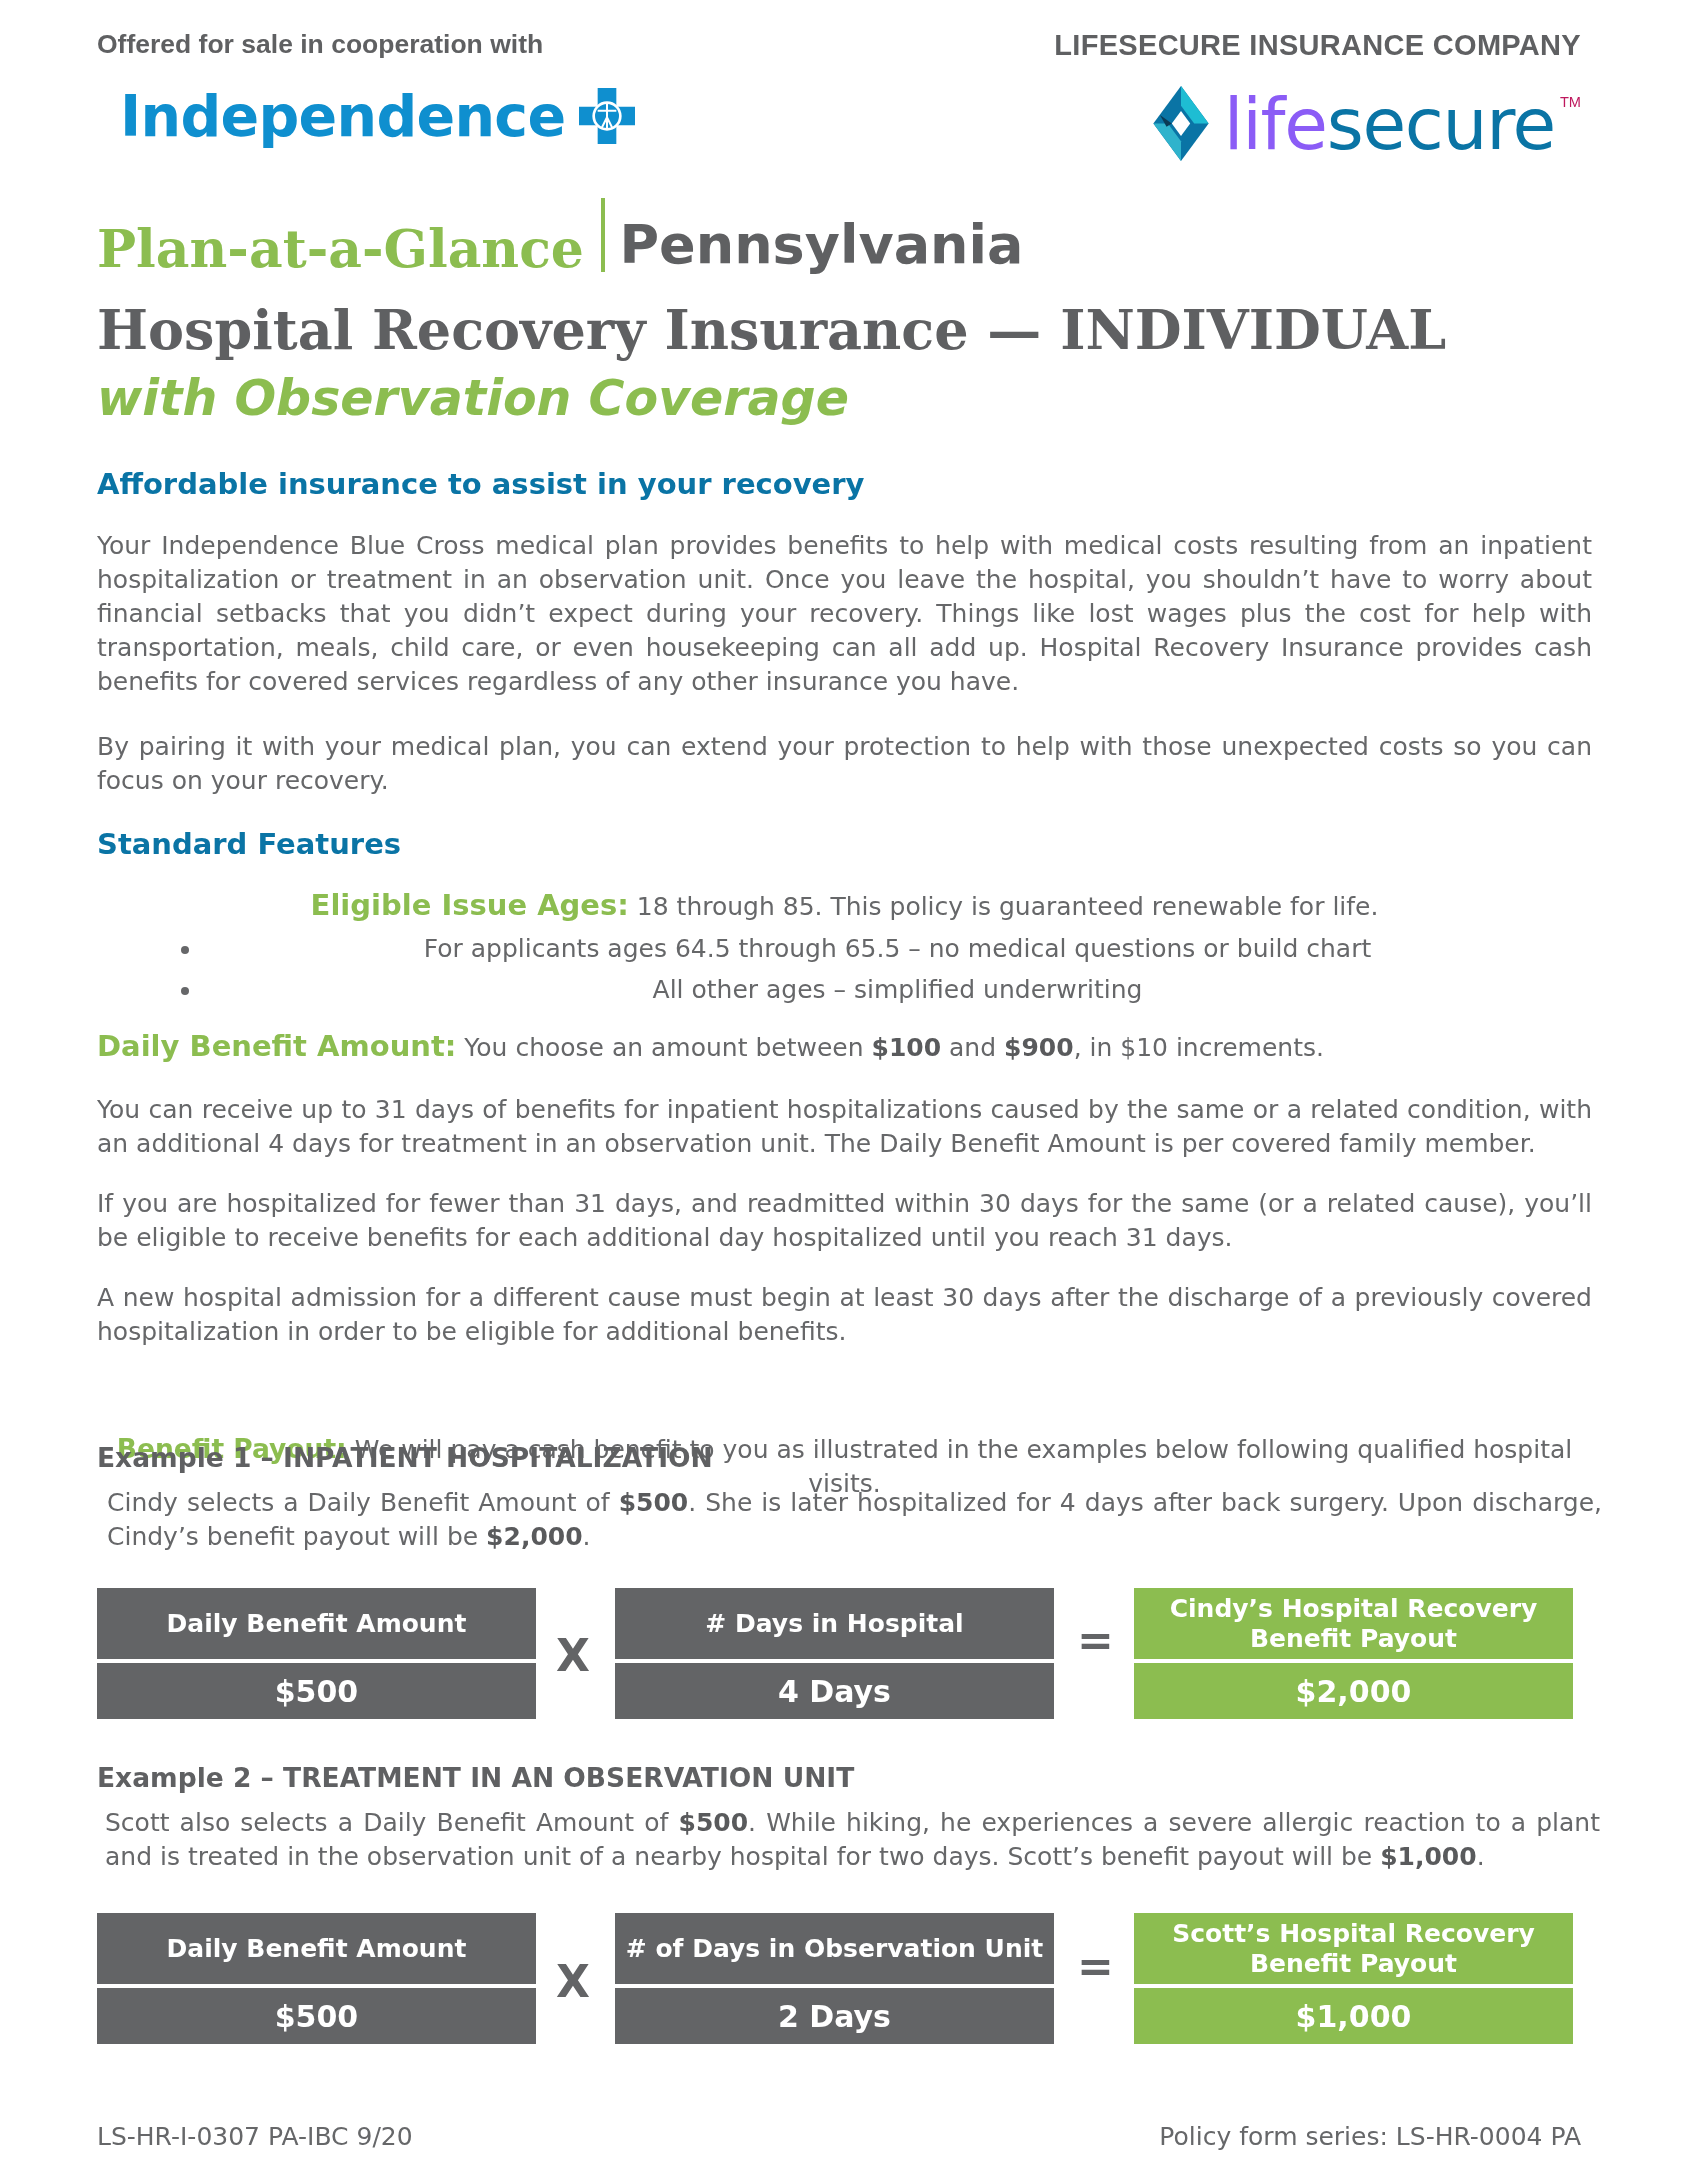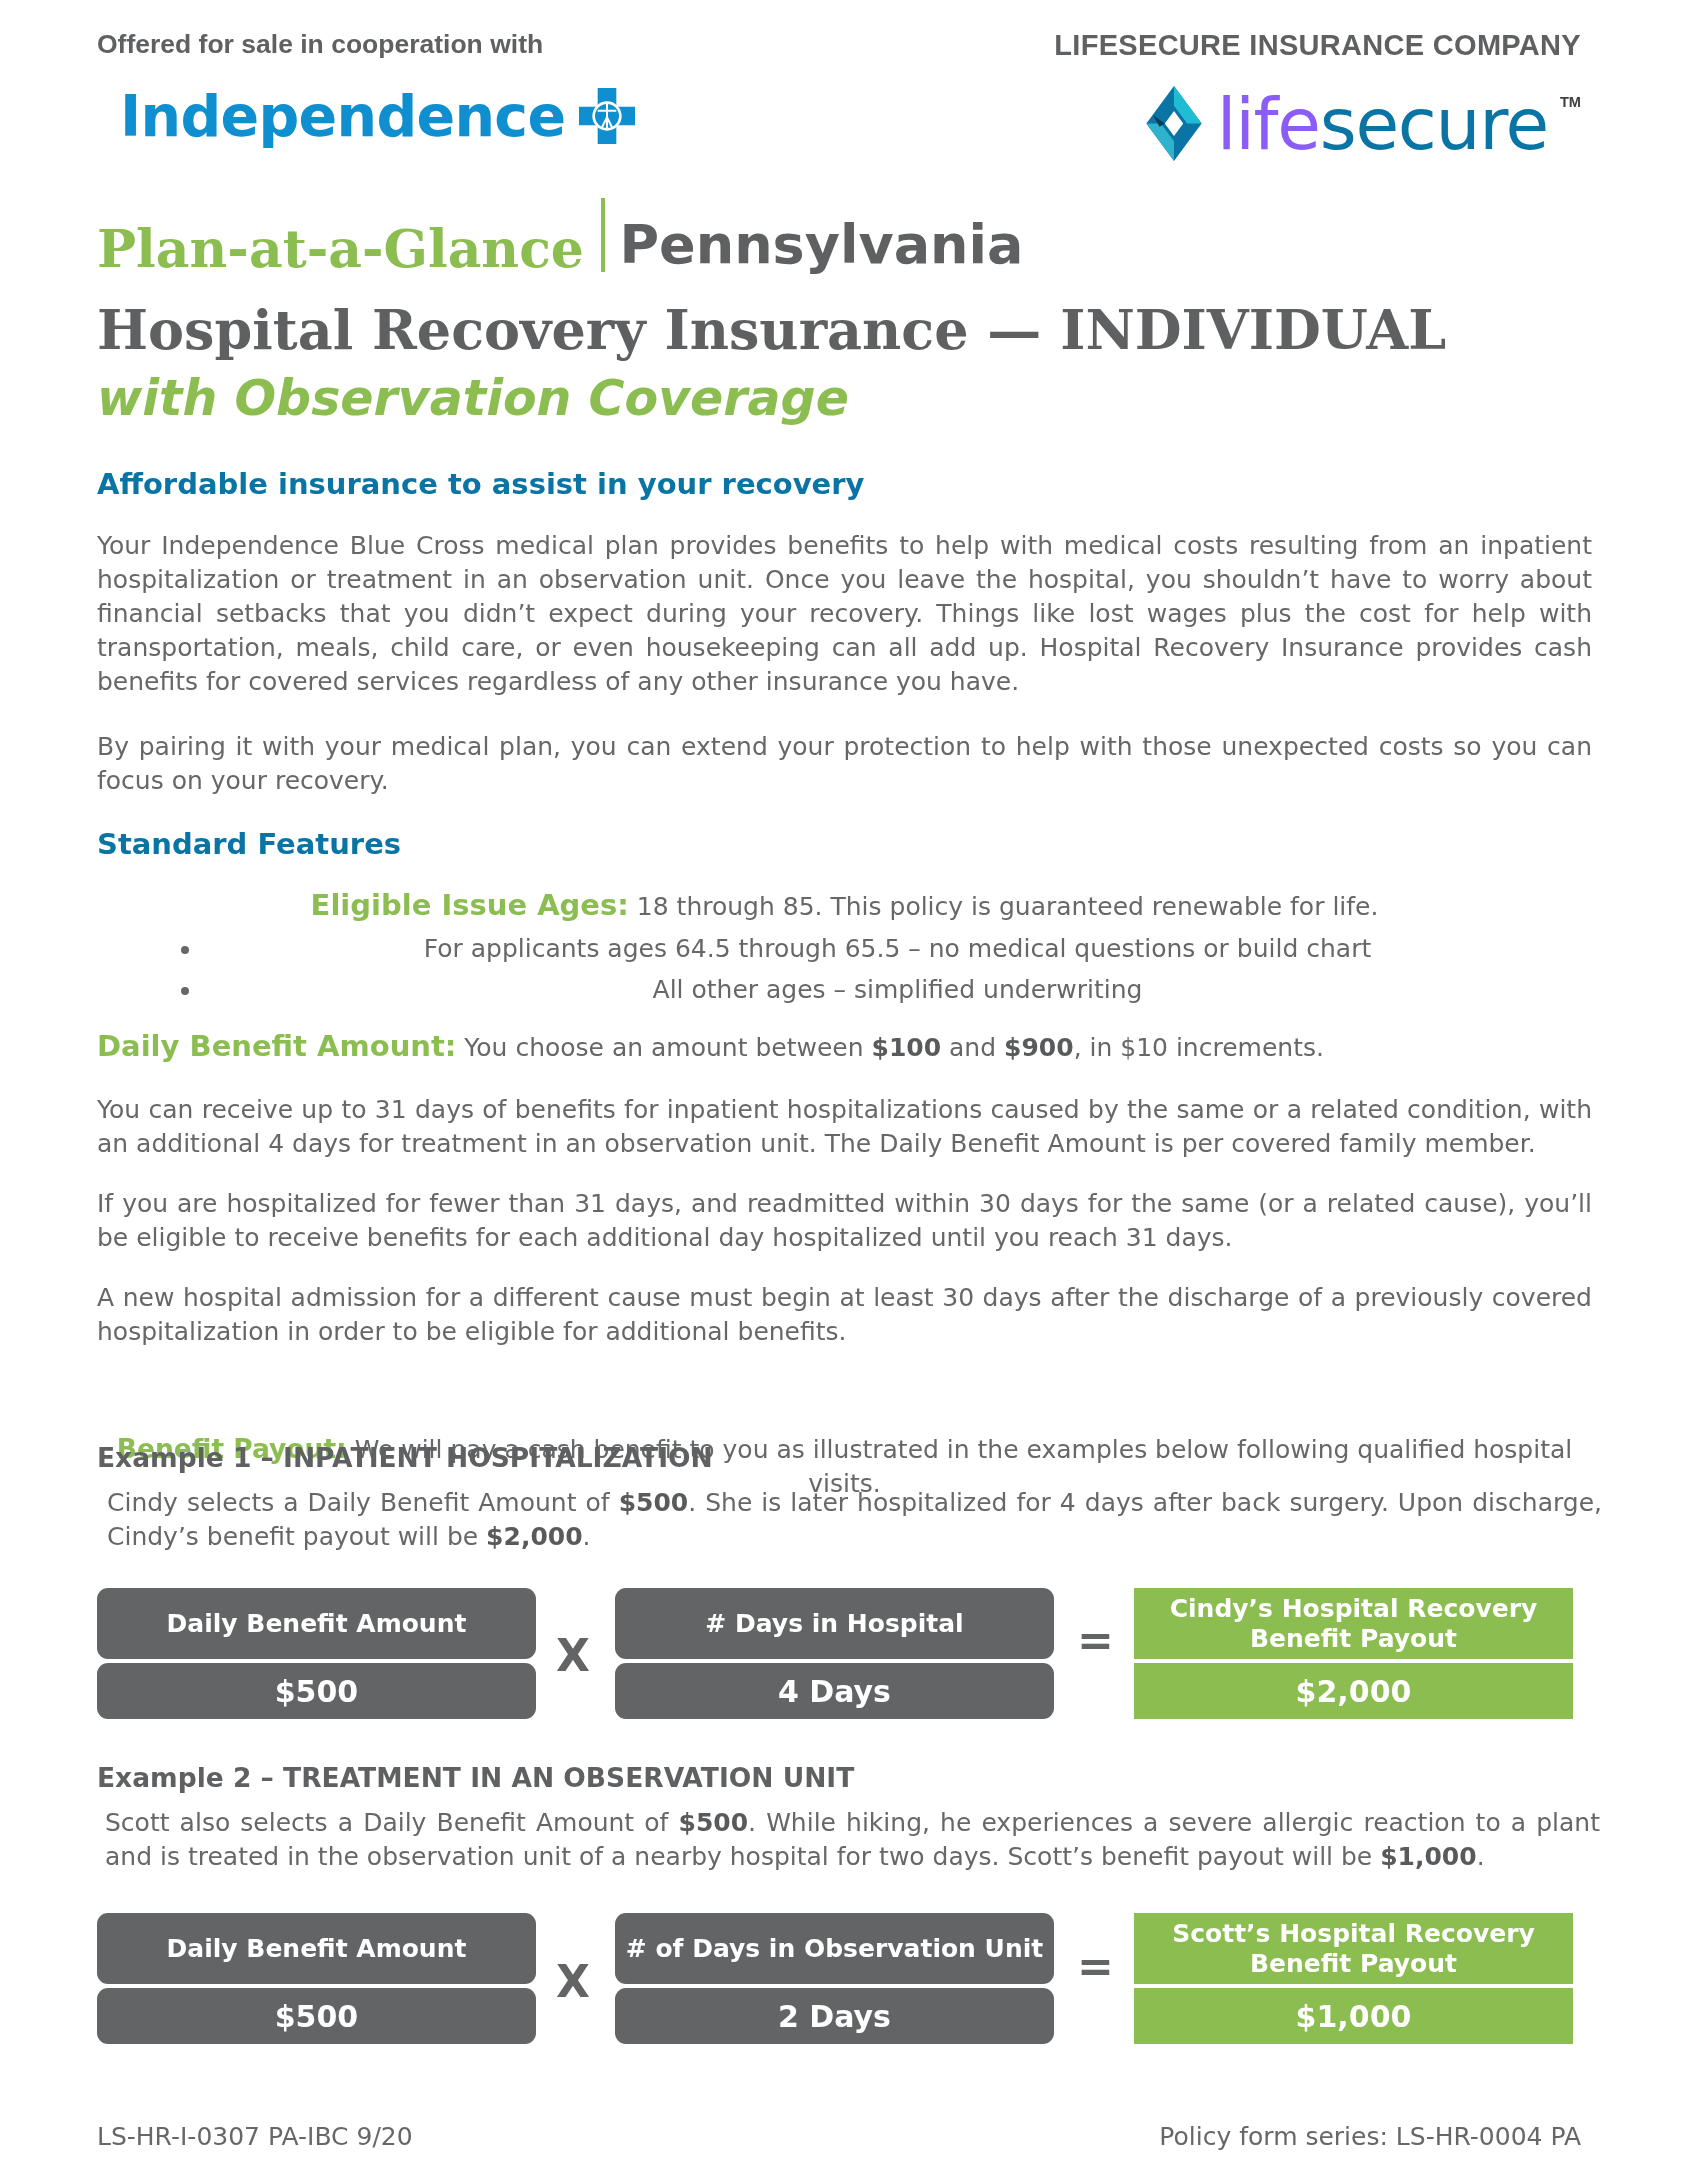--- a/index.html
+++ b/index.html
@@ -12,21 +12,21 @@
     
     #offered { left: 97px; top: 29px; font-size: 26.5px; font-weight: bold; color: #5f6062; }
     #lsic { right: 106px; top: 29px; font-size: 29px; font-weight: bold; color: #5f6062; letter-spacing: 0.3px; }
     #ind-logo { left: 120px; top: 83px; display: flex; align-items: center; }
     #ind-word { font-size: 57px; font-weight: bold; color: #0f8fcf; letter-spacing: -0.7px; }
     #ind-cross { width: 56px; height: 56px; margin-left: 13.2px; position: relative; }
     #ls-logo { right: 106px; top: 86px; display: flex; align-items: center; }
     #ls-word { font-size: 71px; letter-spacing: -1.3px; line-height: 1; }
     #ls-life { color: #8b5cf6; }
     #ls-secure { color: #0a74a5; }
-    #ls-tm { font-size: 14.6px; color: #404040; align-self: flex-start; margin-top: 8px; margin-left: 12px; font-weight: bold; }
+    #ls-tm { font-size: 14.6px; color: #be185d; align-self: flex-start; margin-top: 8px; margin-left: 5px; font-weight: normal; }
 
     
     #title1 { left: 97px; top: 198px; display: flex; align-items: flex-end; }
     #plan { font-size: 52px; font-weight: bold; color: #8cbd50; line-height: 1; }
     #bar { width: 4px; height: 74px; background: #8cbd50; margin: 0 14.6px 2.6px 17px; }
     #state { font-size: 54px; font-weight: bold; color: #5f6062; line-height: 1; margin-bottom: 3px; }
     #title2 { left: 97px; top: 303px; font-size: 54px; font-weight: bold; color: #5f6062; line-height: 1; }
     #title3 { left: 97px; top: 374px; font-size: 49px; font-style: italic; font-weight: bold; color: #8cbd50; line-height: 1; }
 
     .h-blue { font-size: 29px; font-weight: bold; color: #0a74a5; }
@@ -38,21 +38,21 @@
     ul.bul li { font-size: 25px; line-height: 41px; }
     .ex-h { font-size: 26.5px; font-weight: bold; color: #5f6062; }
 
     
     .box { position: absolute; width: 439px; }
     .box .top { height: 71px; display: flex; align-items: center; justify-content: center; text-align: center;
                 color: #fff; font-weight: bold; font-size: 25px; line-height: 30px; }
     .box .gap { height: 4px; background: #ffffff; }
     .box .bot { height: 56px; display: flex; align-items: center; justify-content: center; color: #fff;
                 font-weight: bold; font-size: 30px; }
-    .gray .top, .gray .bot { background: #636466; border-radius: 11px; }
+    .gray .top, .gray .bot { background: #636466; }
     .green .top, .green .bot { background: #8cbd50; }
     .op { position: absolute; font-size: 44px; font-weight: bold; color: #636466; }
 
     #foot-l { left: 97px; top: 2122px; font-size: 25px; color: #666769; }
     #foot-r { right: 106px; top: 2122px; font-size: 25px; color: #666769; }
   </style>
 </head>
 <body>
 
 <div id="offered" class="abs">Offered for sale in cooperation with</div>

